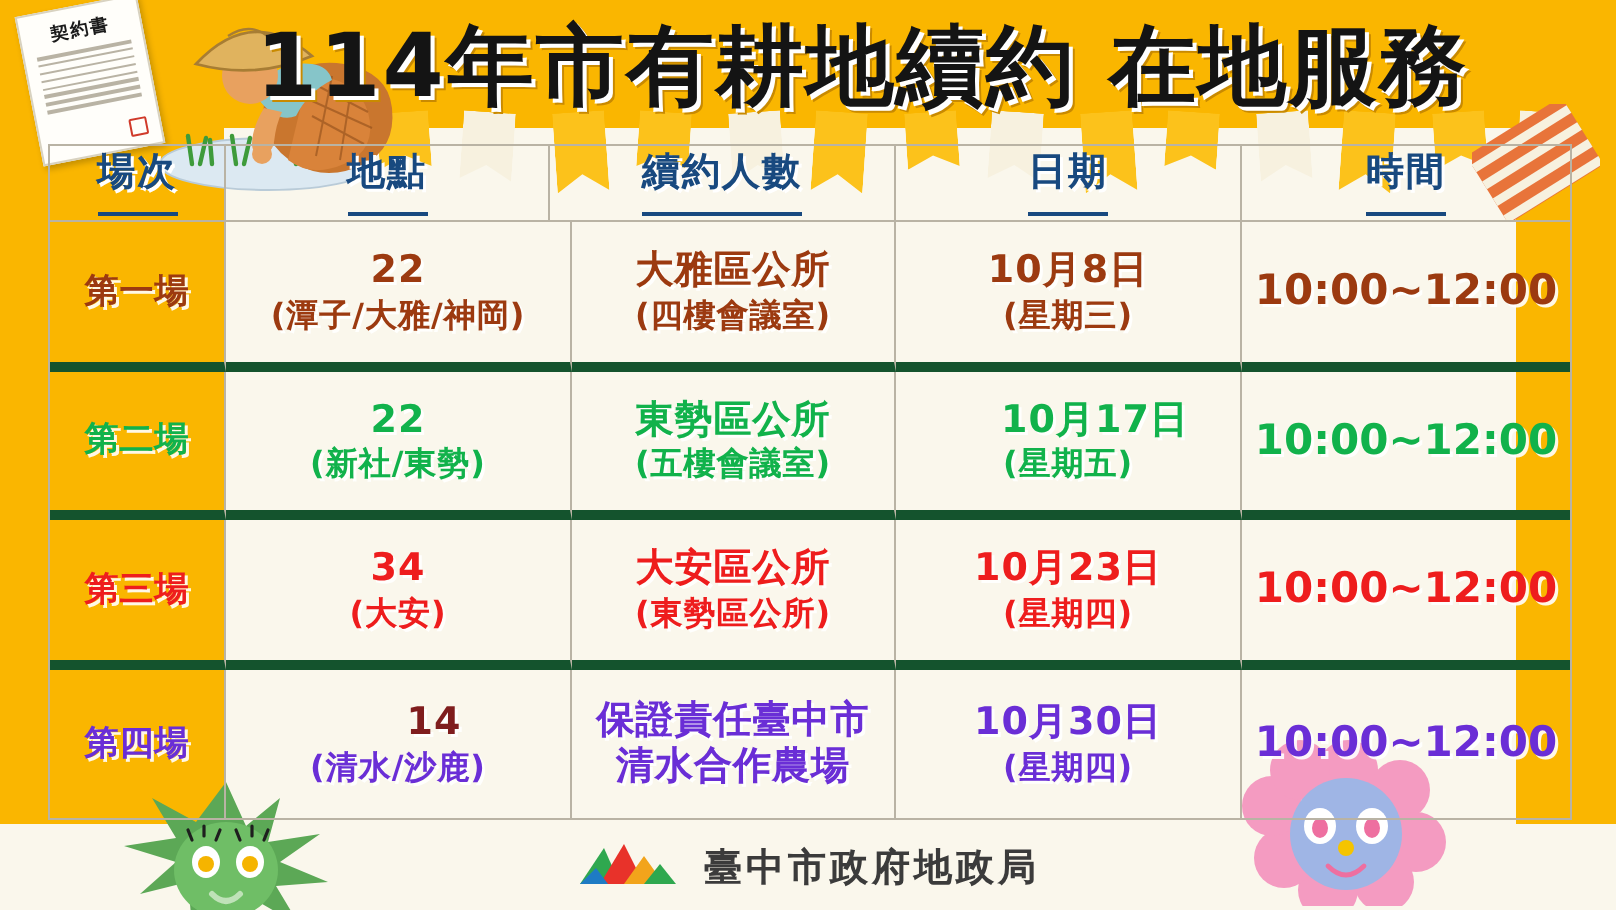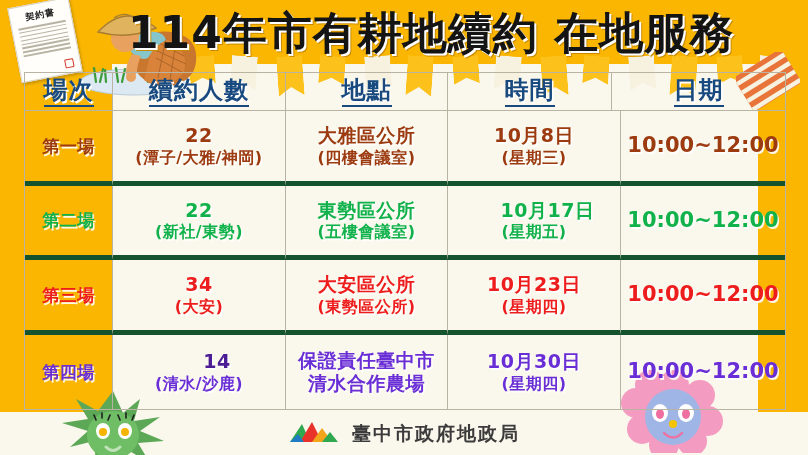--- a/index.html
+++ b/index.html
@@ -157,25 +157,25 @@
   .trow:not(:last-child) .tcell { border-bottom: 5px solid #14532d; }
   .trow.header-row .tcell { border-bottom: 1px solid #b9b3a4; }
 
   .c0 { flex: 0 0 88px; }
   .c1 { flex: 0 0 173px; }
   .c2 { flex: 0 0 162px; }
   .c3 { flex: 0 0 173px; }
   .c4 { flex: 1; }
 
   .hdr-text {
-    font-size: 24px; font-weight: 900;
+    font-size: 19px; font-weight: 900;
     color: #18497F;
     text-shadow: 1.5px 1.5px 0 #ffffff;
     border-bottom: 2.5px solid #18497F;
-    padding-bottom: 1px;
+    padding-bottom: 8px;
     letter-spacing: 1px;
     white-space: nowrap;
   }
   .cell-main {
     font-size: 19px; font-weight: 900; letter-spacing: .5px;
     white-space: nowrap;
   }
   .cell-sub {
     font-size: 16px; font-weight: 900; letter-spacing: .5px;
     margin-top: 2px; white-space: nowrap;
@@ -348,31 +348,31 @@
   <div class="cream-bottom"></div>
 
   <div class="title">114年市有耕地續約 在地服務</div>
 
   <div class="table-wrap">
 
     <div class="trow header-row">
       <div class="tcell c0">
         <span class="hdr-text">場次</span>
       </div>
+      <div class="tcell c2">
+        <span class="hdr-text">地點</span>
+      </div>
       <div class="tcell c1">
         <span class="hdr-text">續約人數</span>
       </div>
-      <div class="tcell c2">
-        <span class="hdr-text">地點</span>
+      <div class="tcell c3">
+        <span class="hdr-text">日期</span>
       </div>
       <div class="tcell c4">
         <span class="hdr-text">時間</span>
-      </div>
-      <div class="tcell c3">
-        <span class="hdr-text">日期</span>
       </div>
     </div>
 
     <div class="trow">
       <div class="tcell c0">
         <span class="cell-session" style="color: rgb(156, 58, 16); text-shadow: rgba(255, 255, 255, 0.9) 1.5px 1.5px 0px;">第一場</span>
       </div>
       <div class="tcell c1">
         <span class="cell-main" style="color: rgb(156, 58, 16); text-shadow: rgba(255, 255, 255, 0.9) 1.5px 1.5px 0px;">22</span>
         <span class="cell-sub" style="color: rgb(156, 58, 16); text-shadow: rgba(255, 255, 255, 0.9) 1.5px 1.5px 0px;">(潭子/大雅/神岡)</span>
@@ -430,21 +430,21 @@
       <div class="tcell c4">
         <span class="cell-time" style="color: rgb(238, 29, 29); text-shadow: rgba(255, 255, 255, 0.9) 1.5px 1.5px 0px;">10:00~12:00</span>
       </div>
     </div>
 
     <div class="trow">
       <div class="tcell c0">
         <span class="cell-session" style="color: rgb(106, 46, 214); text-shadow: rgba(255, 255, 255, 0.9) 1.5px 1.5px 0px;">第四場</span>
       </div>
       <div class="tcell c1">
-        <span class="cell-main" style="color: #4c1d95; text-shadow: rgba(255, 255, 255, 0.9) 1.5px 1.5px 0px; margin-left: 36px;">14</span>
+        <span class="cell-main" style="color: #7f1d1d; text-shadow: rgba(255, 255, 255, 0.9) 1.5px 1.5px 0px; margin-left: 36px;">14</span>
         <span class="cell-sub" style="color: rgb(106, 46, 214); text-shadow: rgba(255, 255, 255, 0.9) 1.5px 1.5px 0px;">(清水/沙鹿)</span>
       </div>
       <div class="tcell c2">
         <span class="cell-main" style="color: rgb(106, 46, 214); text-shadow: rgba(255, 255, 255, 0.9) 1.5px 1.5px 0px;">保證責任臺中市</span>
         <span class="cell-main" style="color: rgb(106, 46, 214); text-shadow: rgba(255, 255, 255, 0.9) 1.5px 1.5px 0px;">清水合作農場</span>
       </div>
       <div class="tcell c3">
         <span class="cell-main" style="color: rgb(106, 46, 214); text-shadow: rgba(255, 255, 255, 0.9) 1.5px 1.5px 0px;">10月30日</span>
         <span class="cell-sub" style="color: rgb(106, 46, 214); text-shadow: rgba(255, 255, 255, 0.9) 1.5px 1.5px 0px;">(星期四)</span>
       </div>

